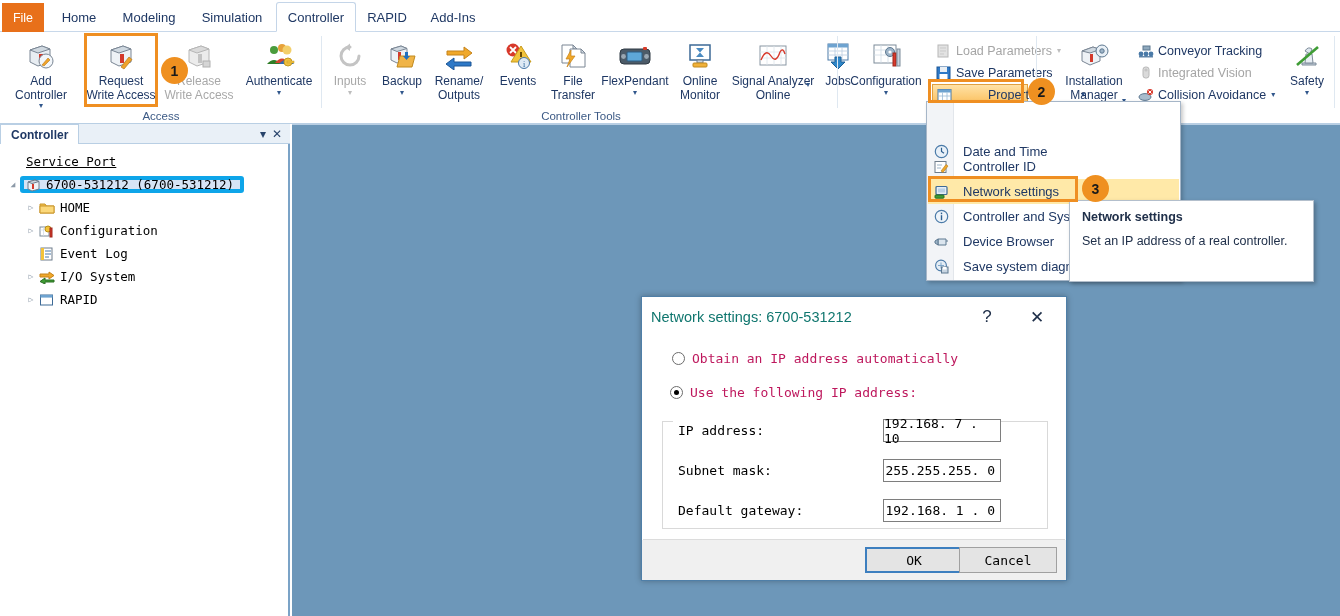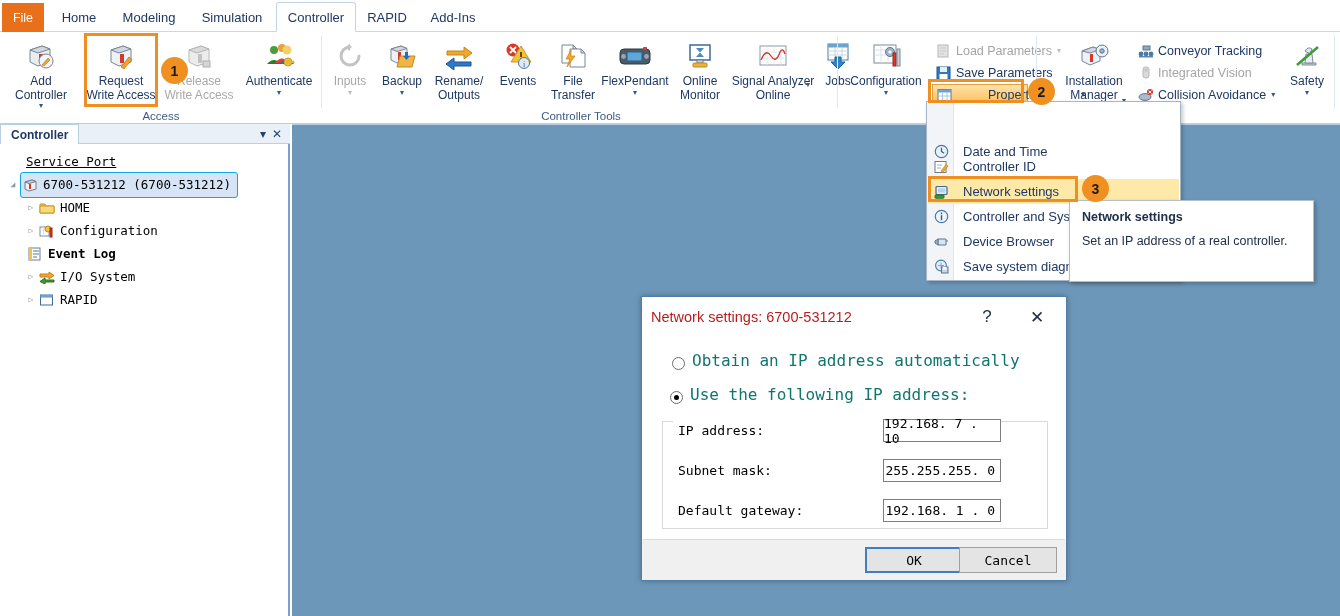--- a/index.html
+++ b/index.html
@@ -111,22 +111,22 @@
     font-family:"DejaVu Sans Mono","Liberation Mono",monospace;
     font-size:12.5px; color:#000000; white-space:nowrap;
   }
   .exp{
     width:14px; flex:none; display:flex; align-items:center; justify-content:center;
     font-size:8px; color:#8d9aa8;
   }
   .ticon{ width:18px; height:16px; flex:none; margin-right:4px;
           display:flex; align-items:center; justify-content:center; }
   .tsel{
-    background:#d6e4f5; border:1px solid #0ea5e9; border-radius:3px;
-    padding:0 6px 0 0; height:26px; display:flex; align-items:center;
+    background:#d6e4f5; border:4px solid #0ea5e9; border-radius:3px;
+    padding:0 6px 0 0; height:17px; display:flex; align-items:center;
   }
 
   
   #canvas{
     position:absolute; left:292px; top:124px; right:0; bottom:0;
     background:#6d97b9;
     border-top:1px solid #b8cee3;
   }
 
   
@@ -165,40 +165,40 @@
     position:absolute; left:641px; top:296px; width:426px; height:285px;
     background:#f0f0f0; border:1px solid #4f7fa8;
     box-shadow:0 0 6px rgba(0,0,0,0.28);
     z-index:50;
   }
   #dlg-title{
     position:absolute; left:0; top:0; width:100%; height:42px;
     background:#ffffff;
   }
   #dlg-title .t{
-    position:absolute; left:9px; top:12px; font-size:14.5px; color:#b91c1c;
+    position:absolute; left:9px; top:12px; font-size:14.5px; color:#0f766e;
     white-space:nowrap;
   }
   .dlg-ctl{
     position:absolute; top:6px; width:30px; height:28px;
     display:flex; align-items:center; justify-content:center;
     font-size:17px; color:#20304a; cursor:default;
   }
   #dlg-body{
     position:absolute; left:0; top:42px; width:100%; height:201px;
     background:#ffffff;
   }
   #dlg-foot{
     position:absolute; left:1px; right:1px; bottom:1px; height:40px;
     background:#f0f0f0; border-top:1px solid #dcdcdc;
   }
   .mono{ font-family:"DejaVu Sans Mono","Liberation Mono",monospace; }
   .radio-line{
-    position:absolute; display:flex; align-items:flex-end;
-    font-size:16px; color:#0f766e; white-space:nowrap;
+    position:absolute; display:flex; align-items:center;
+    font-size:13px; color:#be185d; white-space:nowrap;
   }
   .radio{
     width:13px; height:13px; border-radius:50%;
     border:1px solid #6c6c6c; background:#fff; margin-right:7px; flex:none;
     position:relative;
   }
   .radio.on::after{
     content:""; position:absolute; left:3px; top:3px;
     width:5px; height:5px; border-radius:50%; background:#000;
   }
@@ -610,21 +610,21 @@
         <svg width="16" height="14" viewBox="0 0 16 14">
           <rect x="1" y="3" width="9" height="9" fill="#ffffff" stroke="#7d8b99"></rect>
           <path d="M1 6 H10 M4.5 3 V12" stroke="#cfdae5" stroke-width="0.7"></path>
           <circle cx="9" cy="5" r="3" fill="#f2c33b" stroke="#b98f18"></circle>
           <rect x="11" y="4" width="2" height="9" fill="#d8392b" stroke="#9d271c"></rect>
         </svg>
       </span>
       <span>Configuration</span>
     </div>
 
-    <div class="trow" style="padding-left:12px;font-weight:bold;">
+    <div class="trow" style="padding-left:24px;">
       <span class="exp"></span>
       <span class="ticon">
         <svg width="16" height="14" viewBox="0 0 16 14">
           <rect x="2" y="1" width="11" height="12" fill="#ffffff" stroke="#6e7d8c"></rect>
           <rect x="2" y="1" width="3" height="12" fill="#f2c33b"></rect>
           <path d="M6 4 H12 M6 7 H12 M6 10 H10" stroke="#4a7aa8" stroke-width="1"></path>
         </svg>
       </span>
       <span>Event Log</span>
     </div>

